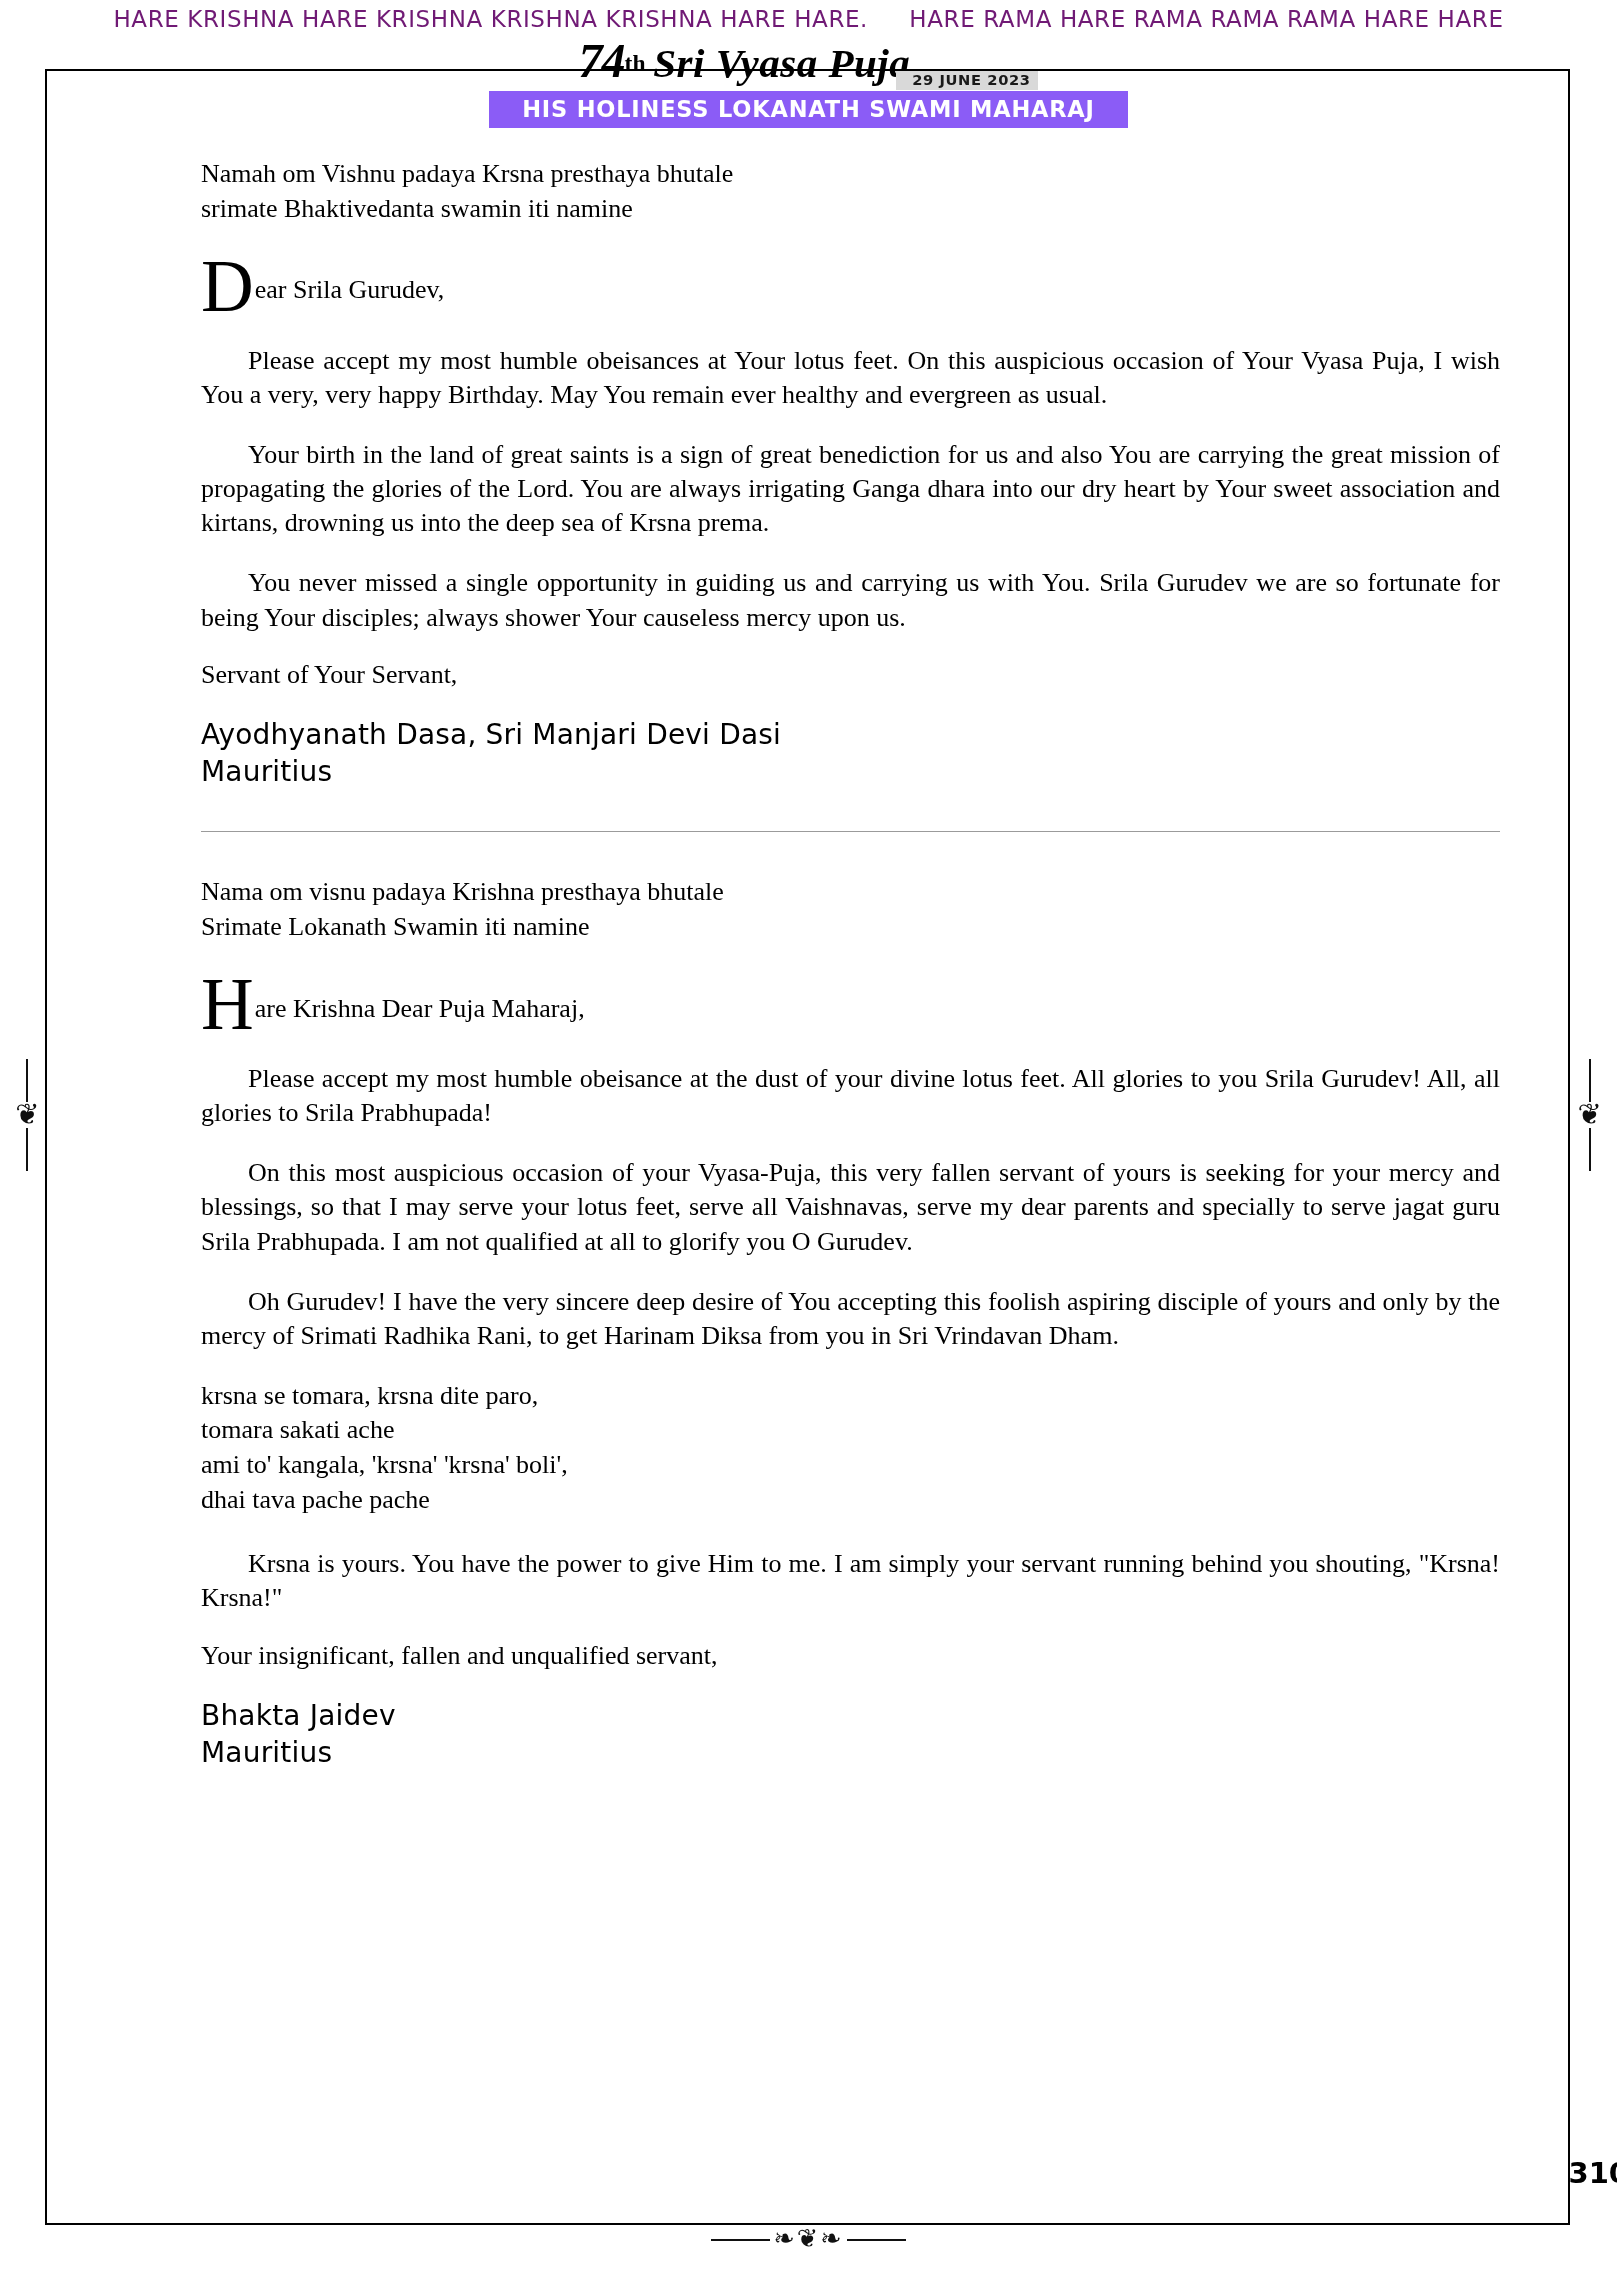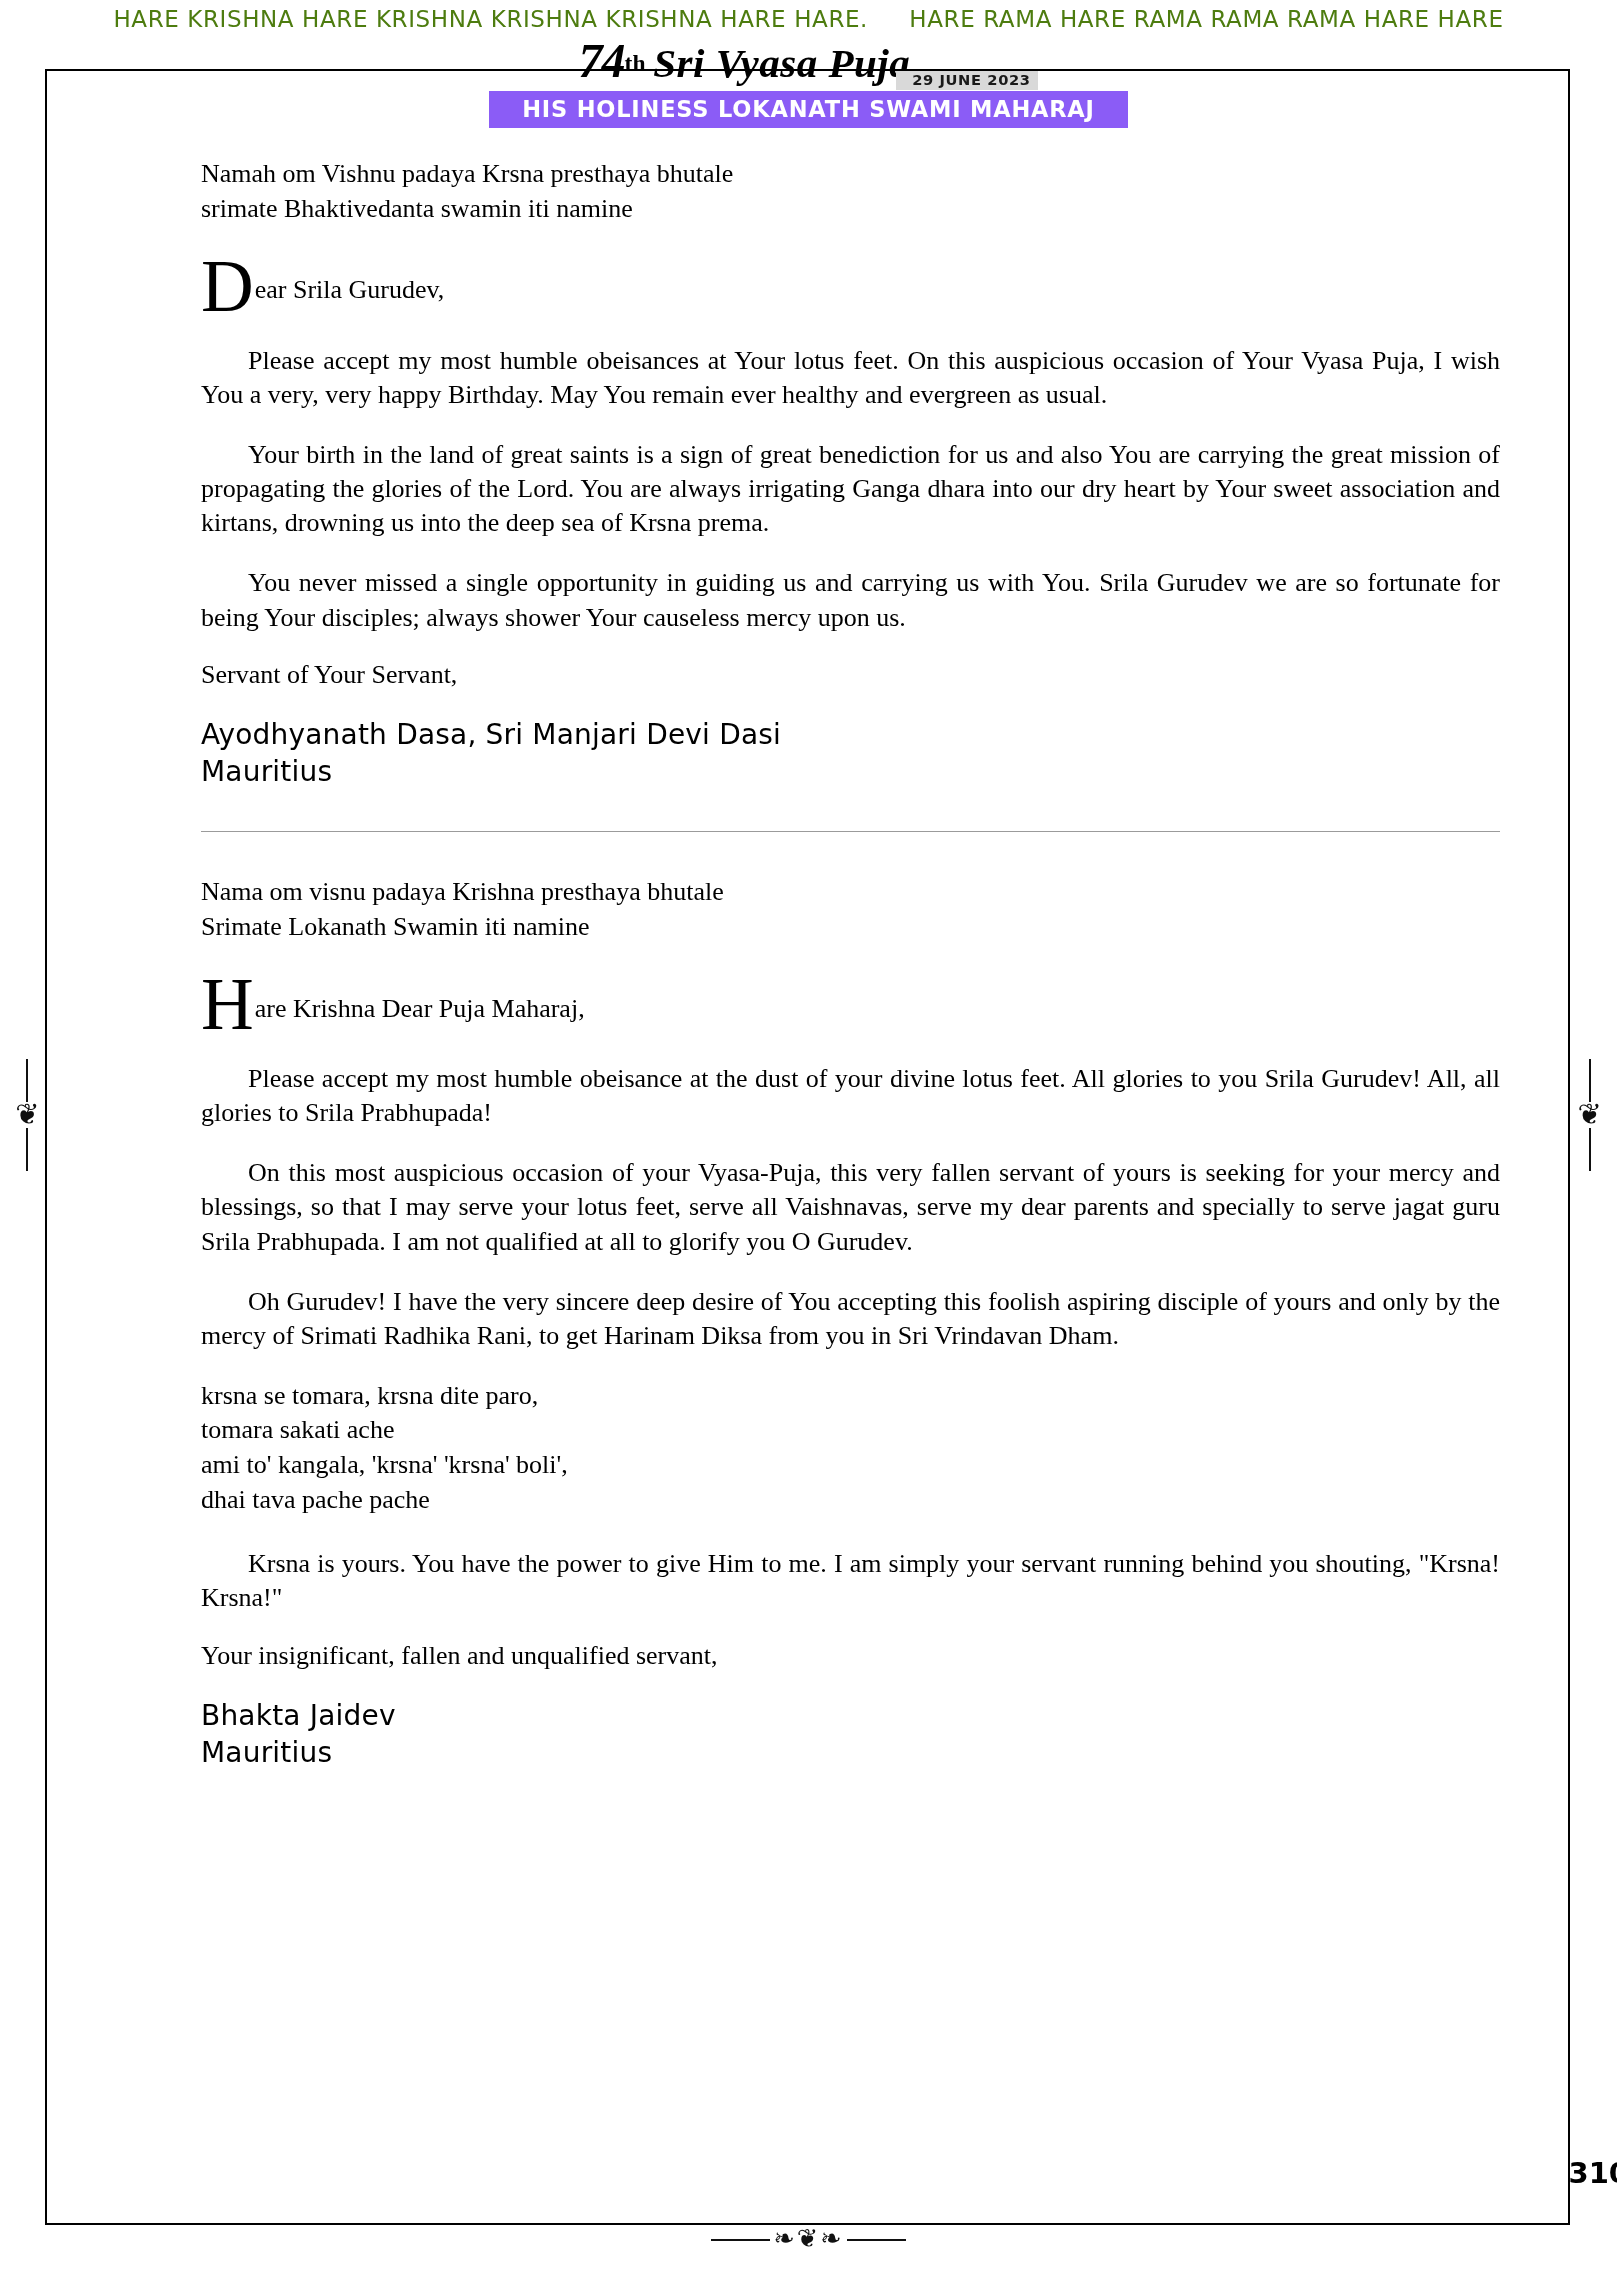--- a/index.html
+++ b/index.html
@@ -19,21 +19,21 @@
   
   .mantra-strip {
     position: absolute;
     top: 5.9px;
     left: 0;
     width: 1617px;
     text-align: center;
     font-family: "DejaVu Sans", sans-serif;
     font-size: 23px;
     letter-spacing: 0.6px;
-    color: #4d7c0f;
+    color: #701a75;
     white-space: nowrap;
   }
   .mantra-strip .gap { display: inline-block; width: 25.5px; }
 
   
   .title-wrap {
     position: absolute;
     top: 37px;
     left: 0;
     width: 1617px;

